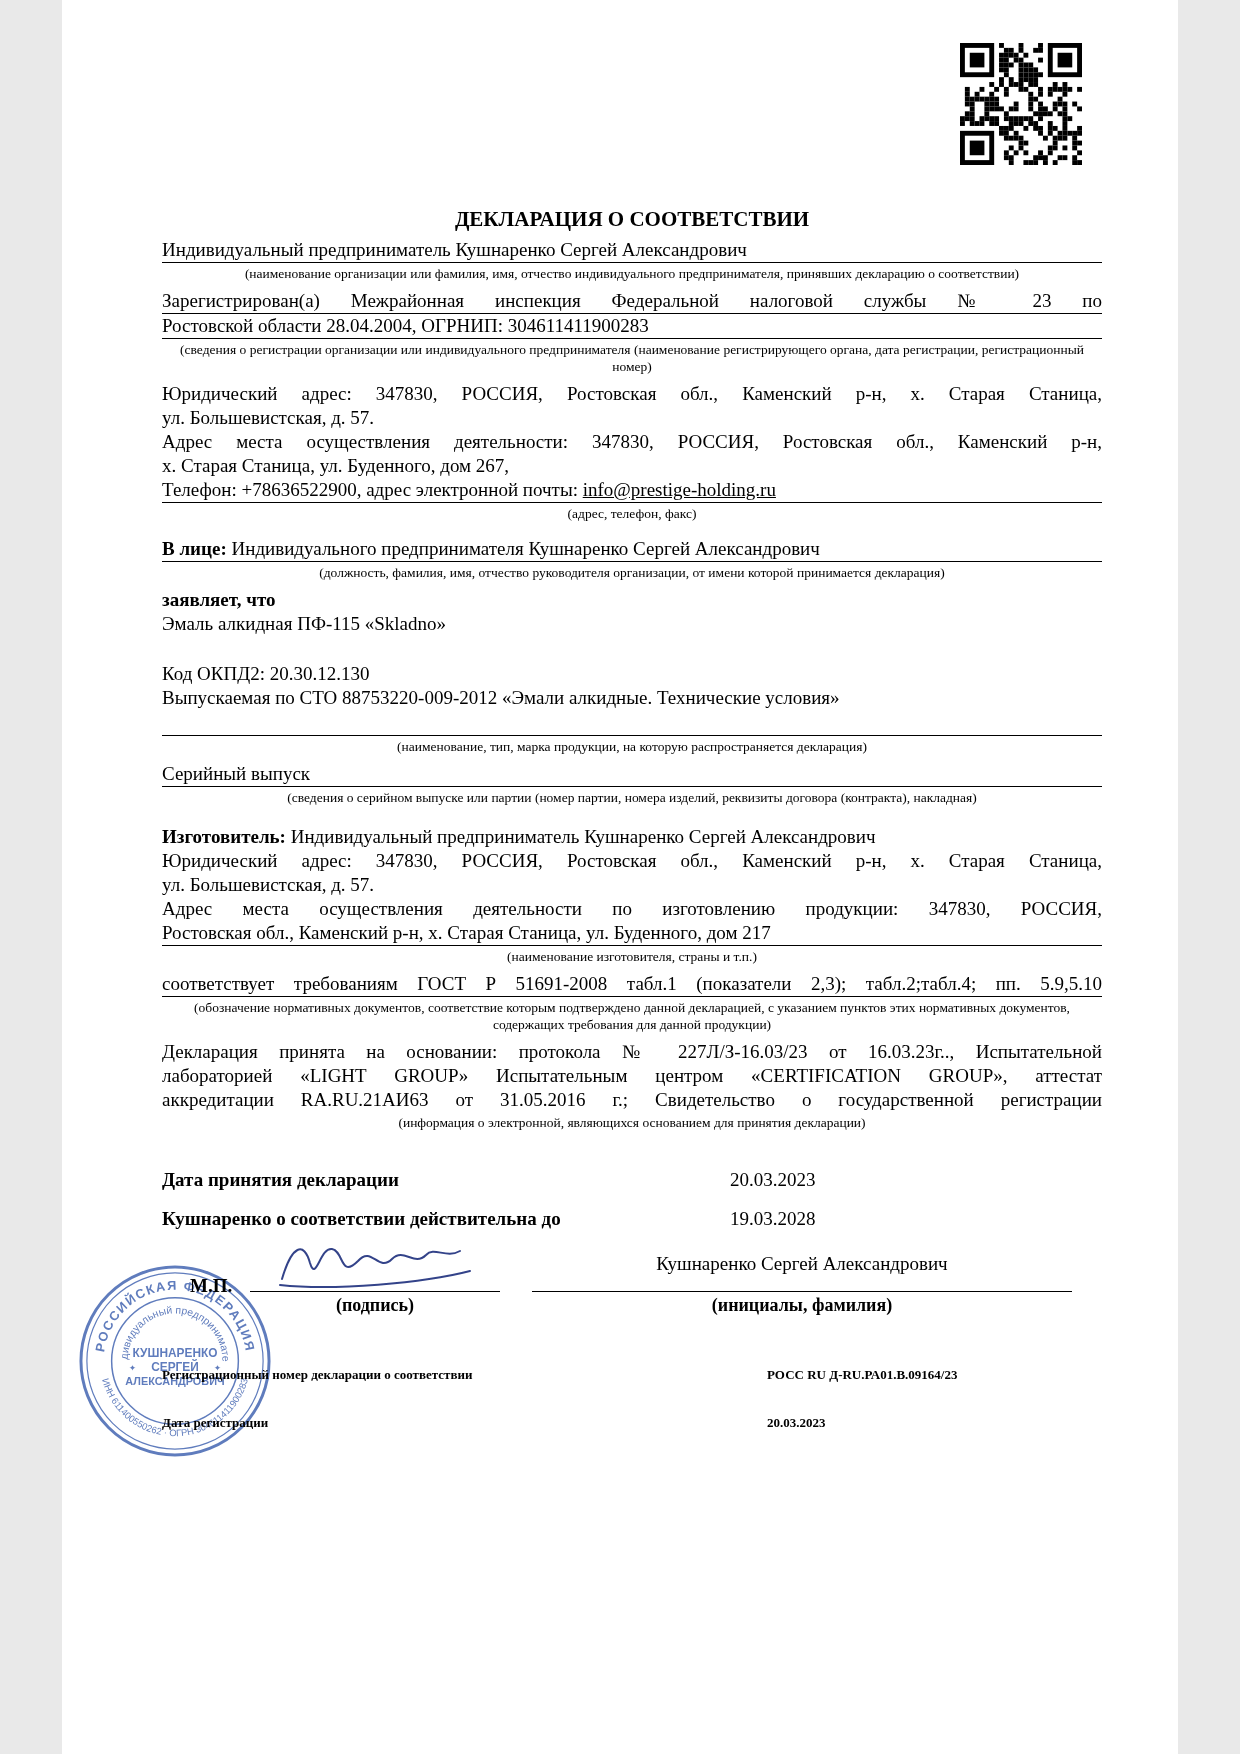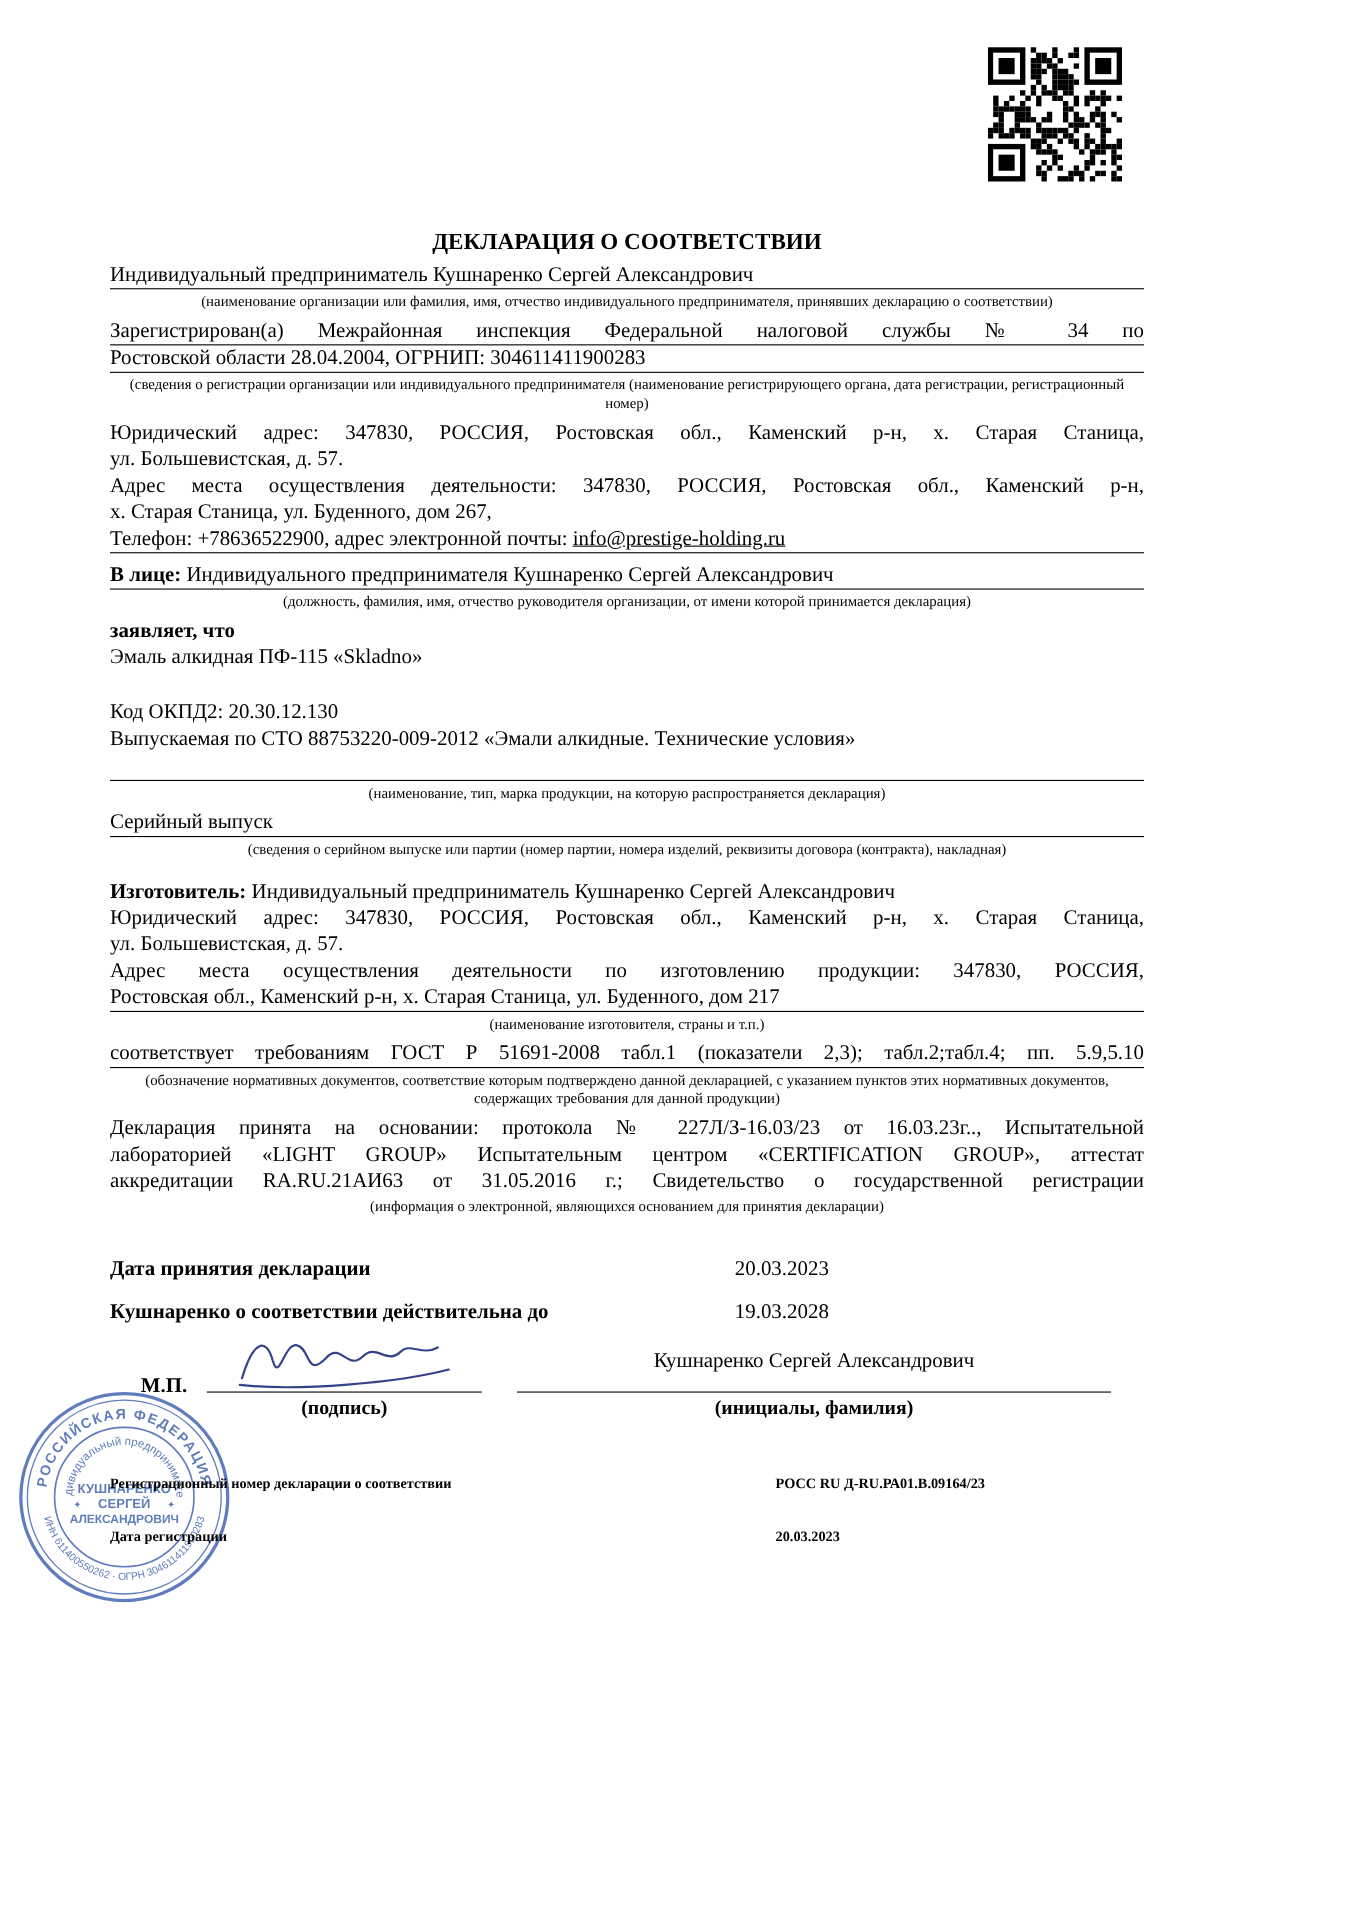--- a/index.html
+++ b/index.html
@@ -1,18 +1,18 @@
 <!DOCTYPE html>
 <html><head>
 <meta charset="utf-8">
 <style>
   * { box-sizing: border-box; }
   html,body { margin:0; padding:0; background:#e9e9e9; }
   .page {
-    position:relative; width:1240px; height:1754px; margin:0 auto;
+    position:relative; width:1116px; height:1754px; margin:0 auto;
     background:#ffffff; font-family:"Liberation Serif", serif; color:#000;
     overflow:hidden;
   }
   .content { position:absolute; left:100px; top:206px; width:940px; }
 
   .title { text-align:center; font-weight:bold; font-size:21px; line-height:26px; margin-bottom:6px; }
 
   .line { font-size:19px; line-height:24px; }
   .u { border-bottom:1.3px solid #000; }
   .j { text-align:justify; text-align-last:justify; }
@@ -285,31 +285,32 @@
       </svg>
   </div>
 
   <div class="content">
 
     <div class="title">ДЕКЛАРАЦИЯ О СООТВЕТСТВИИ</div>
 
     <div class="line u">Индивидуальный предприниматель Кушнаренко Сергей Александрович</div>
     <div class="cap">(наименование организации или фамилия, имя, отчество индивидуального предпринимателя, принявших декларацию о соответствии)</div>
 
-    <div class="line u j">Зарегистрирован(а) Межрайонная инспекция Федеральной налоговой службы № 34 по</div>
+    <div class="line u j">Зарегистрирован(а) Межрайонная инспекция Федеральной налоговой службы № 23 по</div>
     <div class="line u">Ростовской области 28.04.2004, ОГРНИП: 304611411900283</div>
     <div class="cap">(сведения о регистрации организации или индивидуального предпринимателя (наименование регистрирующего органа, дата регистрации, регистрационный номер)</div>
 
     <div class="line j">Юридический адрес: 347830, РОССИЯ, Ростовская обл., Каменский р-н, х. Старая Станица,</div>
     <div class="line">ул. Большевистская, д. 57.</div>
     <div class="line j">Адрес места осуществления деятельности: 347830, РОССИЯ, Ростовская обл., Каменский р-н,</div>
     <div class="line">х. Старая Станица, ул. Буденного, дом 267,</div>
     <div class="line u">
       <span>Телефон: +78636522900, адрес электронной почты: </span><span class="email">info@prestige-holding.ru</span>
     </div>
+    <div class="cap">(адрес, телефон, факс)</div>
 
     <div class="gap-s"></div>
 
     <div class="line u">
       <span class="b">В лице:</span><span> Индивидуального предпринимателя Кушнаренко Сергей Александрович</span>
     </div>
     <div class="cap">(должность, фамилия, имя, отчество руководителя организации, от имени которой принимается декларация)</div>
 
     <div class="line b">заявляет, что</div>
     <div class="line">Эмаль алкидная ПФ-115 «Skladno»</div>

